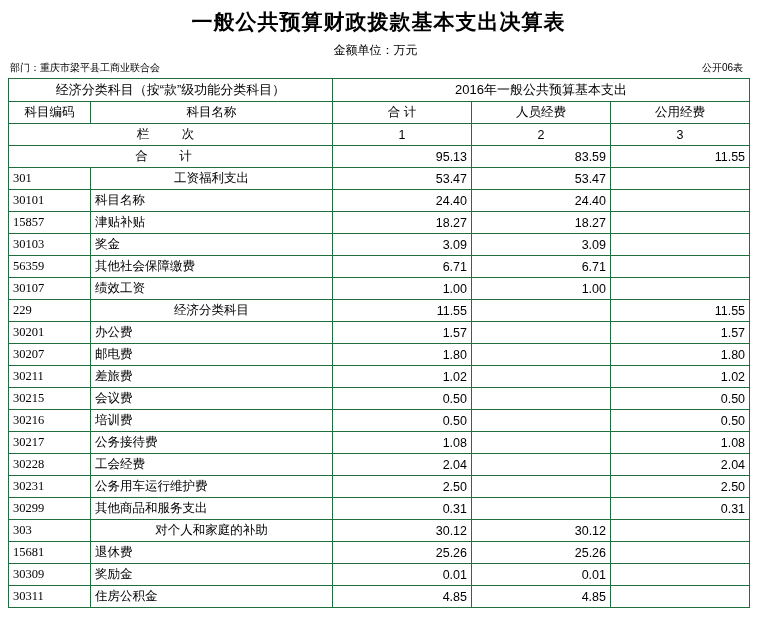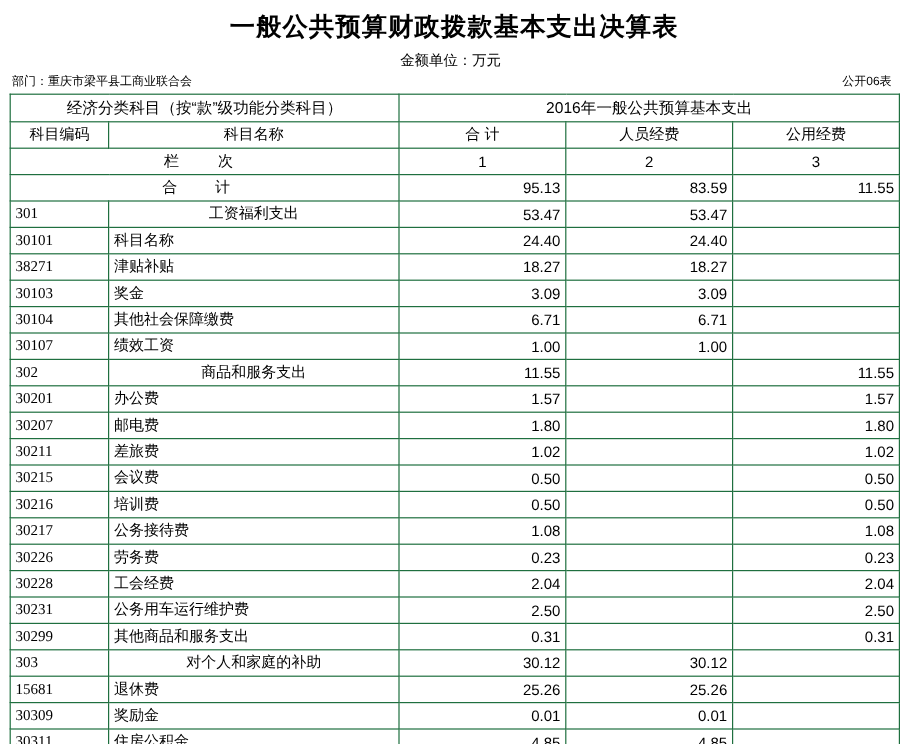--- a/index.html
+++ b/index.html
@@ -171,50 +171,50 @@
           <td class="num"></td>
         </tr>
         <tr>
           <td class="code">30101</td>
           <td class="name-lv1">科目名称</td>
           <td class="num">24.40</td>
           <td class="num">24.40</td>
           <td class="num"></td>
         </tr>
         <tr>
-          <td class="code">38271</td>
+          <td class="code">15857</td>
           <td class="name-lv1">津贴补贴</td>
           <td class="num">18.27</td>
           <td class="num">18.27</td>
           <td class="num"></td>
         </tr>
         <tr>
           <td class="code">30103</td>
           <td class="name-lv1">奖金</td>
           <td class="num">3.09</td>
           <td class="num">3.09</td>
           <td class="num"></td>
         </tr>
         <tr>
-          <td class="code">30104</td>
+          <td class="code">56359</td>
           <td class="name-lv1">其他社会保障缴费</td>
           <td class="num">6.71</td>
           <td class="num">6.71</td>
           <td class="num"></td>
         </tr>
         <tr>
           <td class="code">30107</td>
           <td class="name-lv1">绩效工资</td>
           <td class="num">1.00</td>
           <td class="num">1.00</td>
           <td class="num"></td>
         </tr>
         <tr class="row-bold">
-          <td class="code">302</td>
-          <td class="name-lv0">商品和服务支出</td>
+          <td class="code">229</td>
+          <td class="name-lv0">经济分类科目</td>
           <td class="num">11.55</td>
           <td class="num"></td>
           <td class="num">11.55</td>
         </tr>
         <tr>
           <td class="code">30201</td>
           <td class="name-lv1">办公费</td>
           <td class="num">1.57</td>
           <td class="num"></td>
           <td class="num">1.57</td>
@@ -246,27 +246,20 @@
           <td class="num">0.50</td>
           <td class="num"></td>
           <td class="num">0.50</td>
         </tr>
         <tr>
           <td class="code">30217</td>
           <td class="name-lv1">公务接待费</td>
           <td class="num">1.08</td>
           <td class="num"></td>
           <td class="num">1.08</td>
-        </tr>
-        <tr>
-          <td class="code">30226</td>
-          <td class="name-lv1">劳务费</td>
-          <td class="num">0.23</td>
-          <td class="num"></td>
-          <td class="num">0.23</td>
         </tr>
         <tr>
           <td class="code">30228</td>
           <td class="name-lv1">工会经费</td>
           <td class="num">2.04</td>
           <td class="num"></td>
           <td class="num">2.04</td>
         </tr>
         <tr>
           <td class="code">30231</td>

